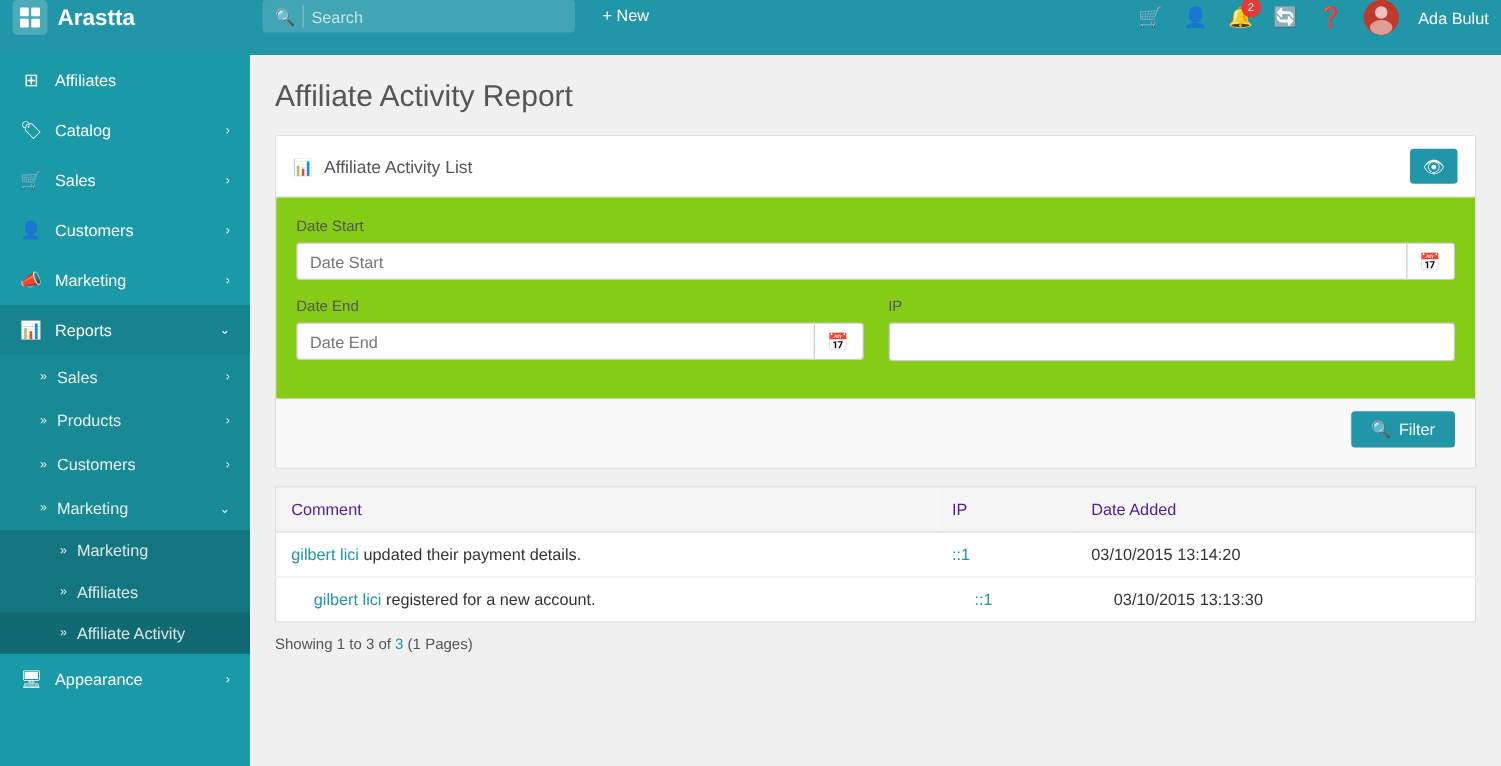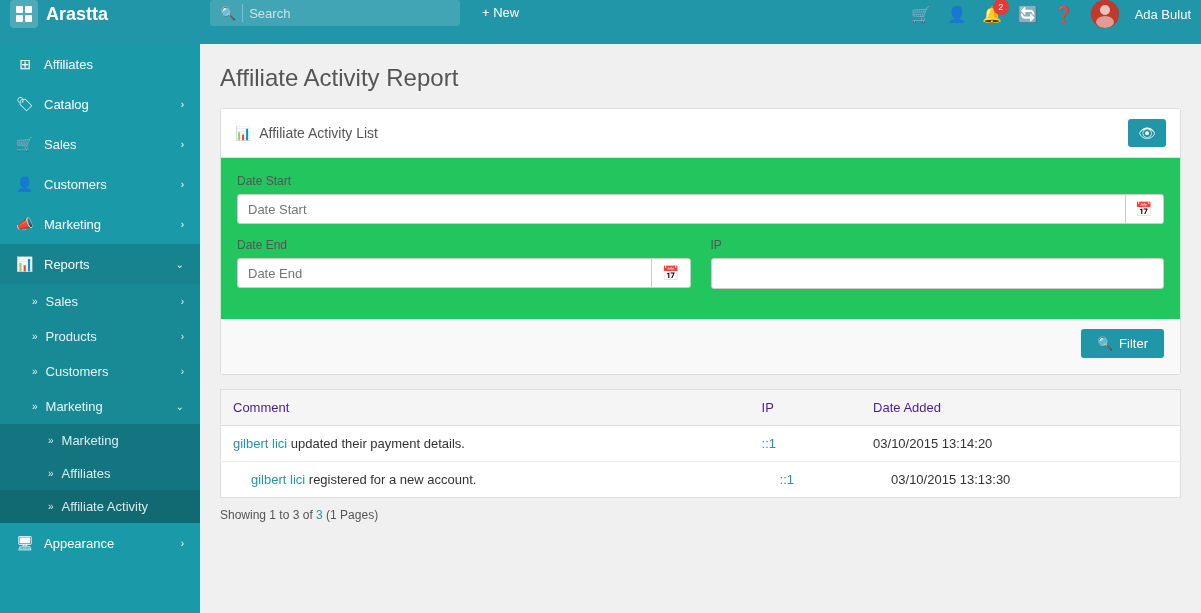--- a/index.html
+++ b/index.html
@@ -138,21 +138,21 @@
       background: white;
     }
     .card-header-left { display: flex; align-items: center; gap: 8px; }
     .card-title { font-size: 14px; color: #555; font-weight: normal; }
     .btn-eye {
       background: #2196a8; border: none; color: white;
       padding: 6px 10px; border-radius: 3px; cursor: pointer;
       font-size: 14px;
     }
 
-    .filter-area { padding: 16px; background: #22c55e; }
+    .filter-area { padding: 16px; background: #84cc16; }
     .filter-row { display: flex; gap: 20px; margin-bottom: 14px; }
     .filter-group { flex: 1; }
     .filter-label { font-size: 12px; color: #555; margin-bottom: 6px; display: block; }
     .input-with-icon {
       display: flex; align-items: center;
       border: 1px solid #ccc; border-radius: 3px;
       background: white; overflow: hidden;
     }
     .input-with-icon input {
       flex: 1; border: none; outline: none;

